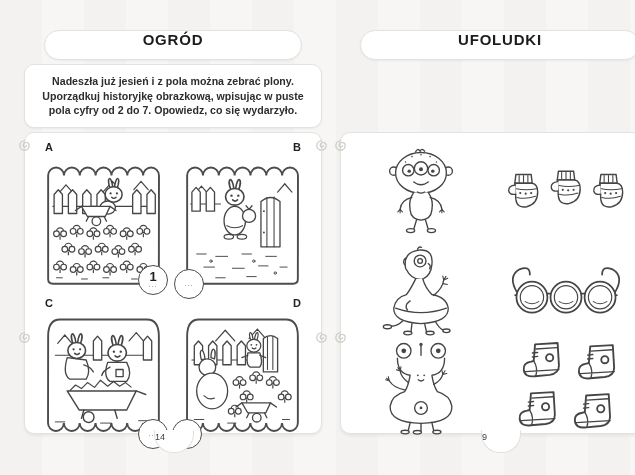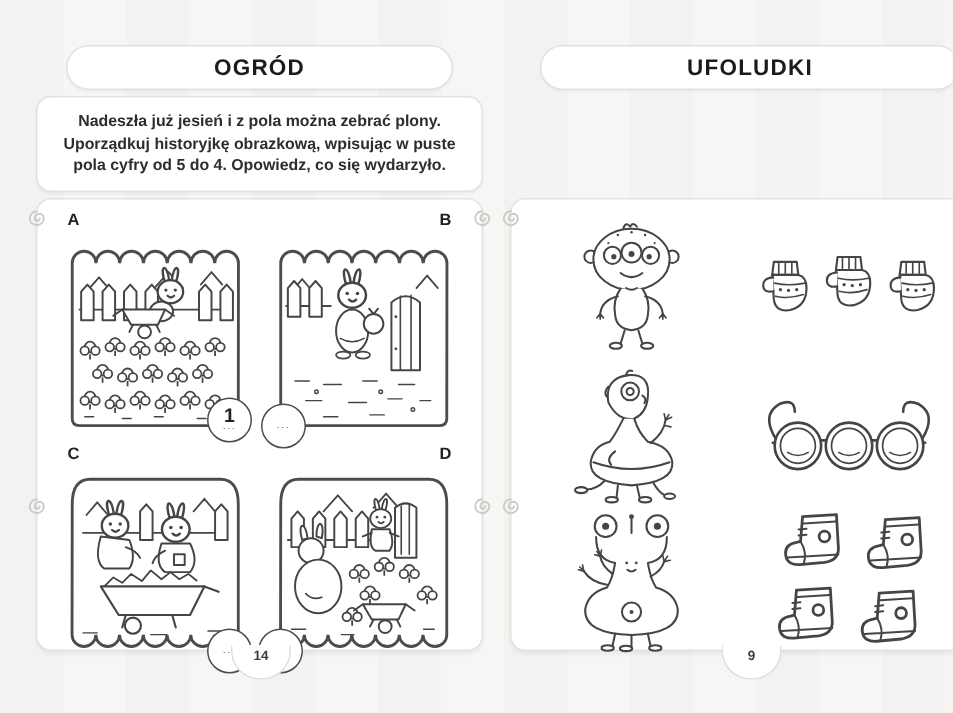--- a/index.html
+++ b/index.html
@@ -7,36 +7,36 @@
   .stage{position:relative;width:635px;height:475px;overflow:hidden;
     background:#f7f6f4;
     background-image:repeating-linear-gradient(90deg,rgba(0,0,0,.015) 0 42px,rgba(255,255,255,0) 42px 84px);}
   .page{position:absolute;top:30px;height:418px;}
   .page-left{left:24px;width:298px;}
   .page-right{left:340px;width:320px;}
 
   .title-banner{position:absolute;left:20px;right:20px;top:0;height:28px;
     background:#fff;border:1px solid #e3e2df;border-radius:15px;
     box-shadow:0 1px 2px rgba(0,0,0,.05);
-    display:flex;align-items:center;justify-content:center;
+    display:flex;justify-content:center;
     font-weight:800;font-size:15px;letter-spacing:.8px;color:#1c1c1c;}
   .instr-box{position:absolute;left:0;right:0;top:34px;height:62px;
     background:#fff;border:1px solid #e3e2df;border-radius:10px;
     box-shadow:0 1px 2px rgba(0,0,0,.05);
     display:flex;align-items:center;justify-content:center;}
   .instr-box p{margin:0;padding:4px 12px;text-align:center;
     font-size:10.6px;line-height:1.4;font-weight:700;color:#2d2d2d;}
   .content-box{position:absolute;left:0;right:0;top:102px;bottom:14px;
     background:#fff;border:1px solid #e3e2df;border-radius:10px;
     box-shadow:0 2px 3px rgba(0,0,0,.06);}
   .page-tab{position:absolute;left:50%;bottom:-5px;width:38px;height:20px;margin-left:-19px;
     background:#fff;border:1px solid #e0dfdc;border-top:1px solid #fff;
     border-radius:0 0 19px 19px;z-index:3;
-    display:flex;align-items:flex-start;justify-content:center;
-    font-size:9px;font-weight:700;color:#3c3c3c;padding-top:1px;}
+    display:flex;align-items:flex-start;
+    font-size:9px;font-weight:400;color:#3c3c3c;padding-top:1px;}
 
   
   .pic-grid{position:absolute;inset:0;display:grid;
     grid-template-columns:1fr 1fr;grid-template-rows:1fr 1fr;
     gap:6px 14px;padding:8px 16px 18px 16px;}
   .pic-cell{position:relative;padding-top:13px;}
   .pic-label{position:absolute;top:0;font-size:11px;font-weight:800;color:#222;}
   .pic-label.lab-left{left:4px;} .pic-label.lab-right{right:4px;}
   .pic-frame{display:block;width:100%;height:auto;}
   .answer-circle{position:absolute;width:28px;height:28px;border-radius:50%;
@@ -103,21 +103,21 @@
   </defs>
 </svg>
 
 <div class="stage">
 
   <div class="page page-left">
     <div class="title-banner">
       <span>OGRÓD</span>
     </div>
     <div class="instr-box">
-      <p>Nadeszła już jesień i z pola można zebrać plony. Uporządkuj historyjkę obrazkową, wpisując w puste pola cyfry od 5 do 4. Opowiedz, co się wydarzyło.</p>
+      <p>Nadeszła już jesień i z pola można zebrać plony. Uporządkuj historyjkę obrazkową, wpisując w puste pola cyfry od 2 do 7. Opowiedz, co się wydarzyło.</p>
     </div>
 
     <svg class="coil" style="left:-7px;top:108px" viewBox="0 0 16 16">
         <use href="#coil-g"></use>
       </svg>
     <svg class="coil" style="right:-7px;top:108px" viewBox="0 0 16 16">
         <use href="#coil-g"></use>
       </svg>
     <svg class="coil" style="left:-7px;top:300px" viewBox="0 0 16 16">
         <use href="#coil-g"></use>

